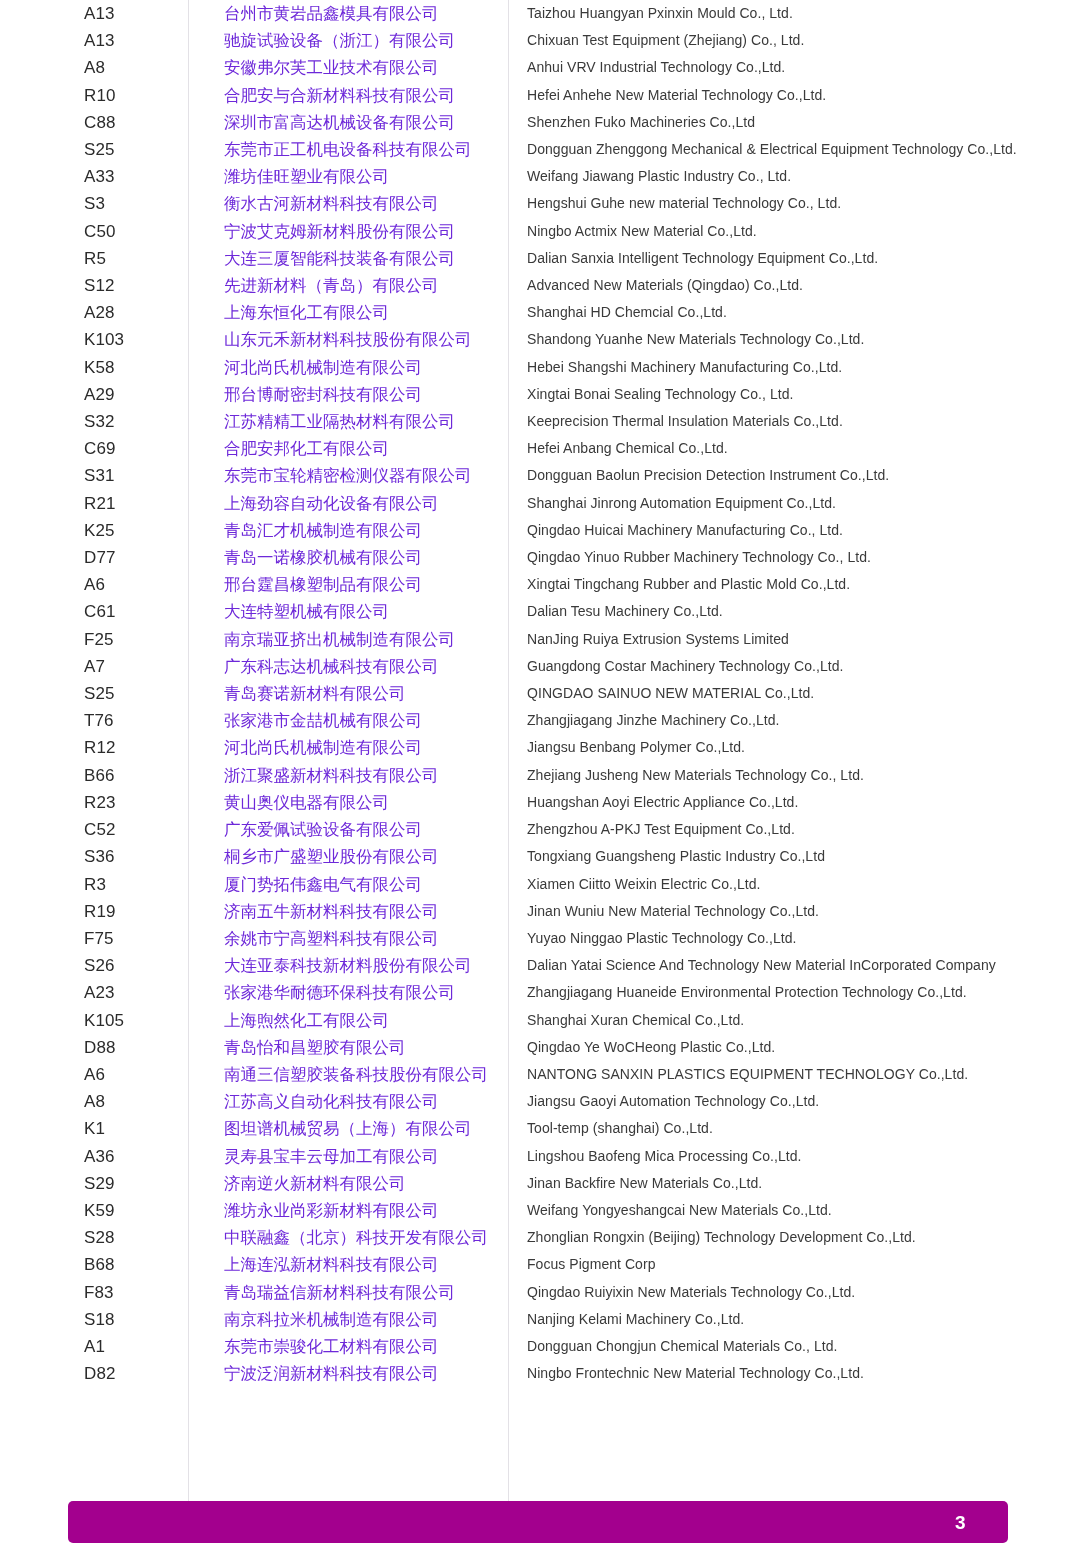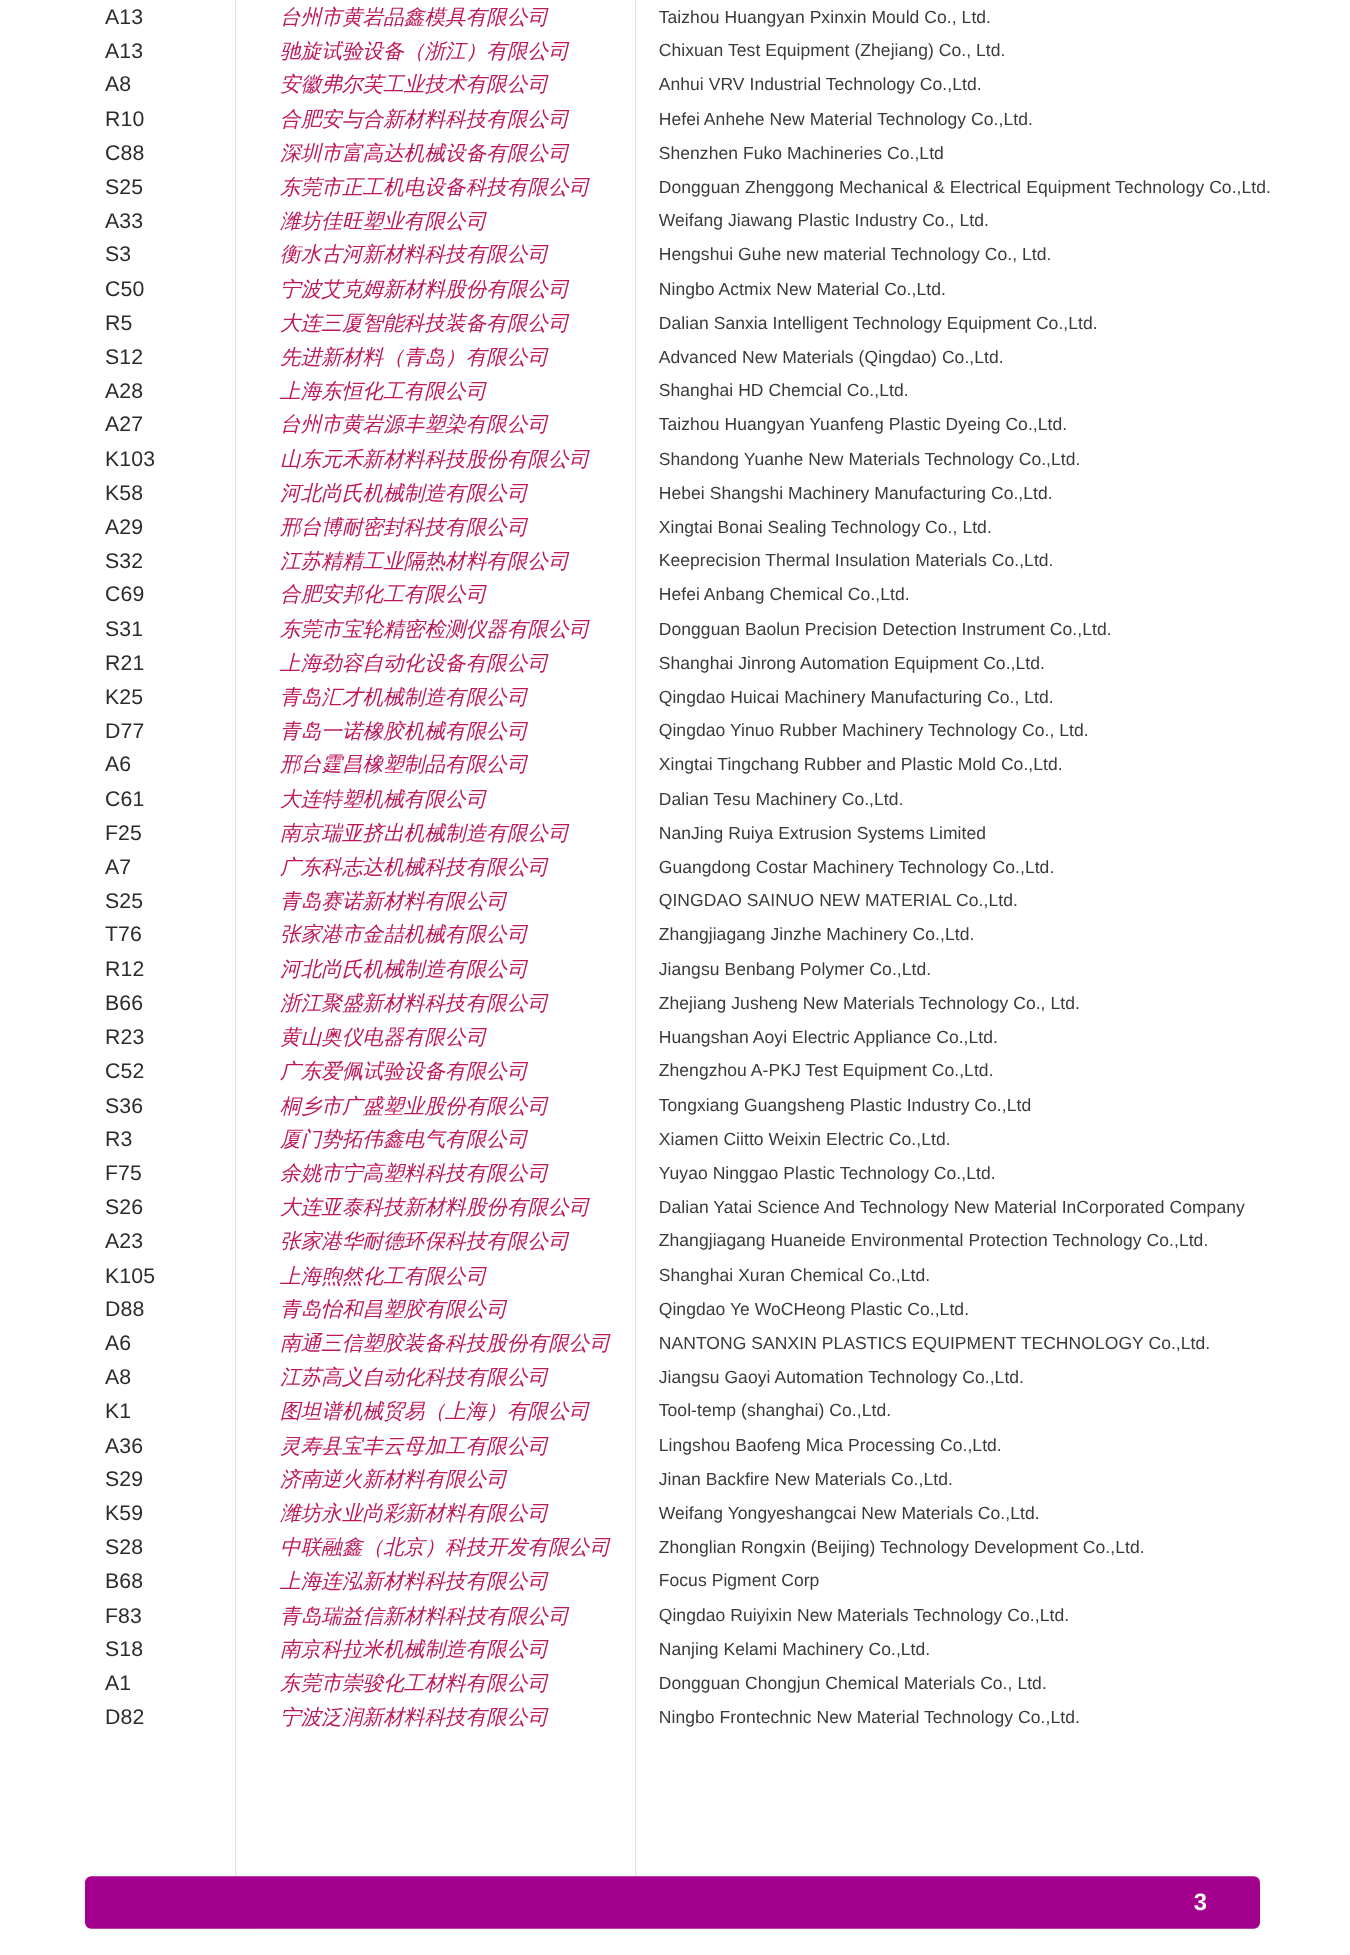--- a/index.html
+++ b/index.html
@@ -57,23 +57,22 @@
     box-sizing: border-box;
     font-size: 17px;
     letter-spacing: 0.1px;
     color: #2b2b2b;
   }
   .cell-cn {
     width: 320px;
     padding-left: 36px !important;
     box-sizing: border-box;
     font-size: 16.5px;
-    color: #be185d;
+    color: #6d28d9;
     font-family: "DejaVu Sans", "Liberation Sans", sans-serif;
-    font-style: italic;
   }
   .cell-en {
     width: 572px;
     padding-left: 19px !important;
     box-sizing: border-box;
     font-size: 14px;
     color: #3a3a3a;
     letter-spacing: 0.05px;
   }
 
@@ -164,25 +163,20 @@
           <td class="cell-booth">S12</td>
           <td class="cell-cn">先进新材料（青岛）有限公司</td>
           <td class="cell-en">Advanced New Materials (Qingdao) Co.,Ltd.</td>
         </tr>
         <tr>
           <td class="cell-booth">A28</td>
           <td class="cell-cn">上海东恒化工有限公司</td>
           <td class="cell-en">Shanghai HD Chemcial Co.,Ltd.</td>
         </tr>
         <tr>
-          <td class="cell-booth">A27</td>
-          <td class="cell-cn">台州市黄岩源丰塑染有限公司</td>
-          <td class="cell-en">Taizhou Huangyan Yuanfeng Plastic Dyeing Co.,Ltd.</td>
-        </tr>
-        <tr>
           <td class="cell-booth">K103</td>
           <td class="cell-cn">山东元禾新材料科技股份有限公司</td>
           <td class="cell-en">Shandong Yuanhe New Materials Technology Co.,Ltd.</td>
         </tr>
         <tr>
           <td class="cell-booth">K58</td>
           <td class="cell-cn">河北尚氏机械制造有限公司</td>
           <td class="cell-en">Hebei Shangshi Machinery Manufacturing Co.,Ltd.</td>
         </tr>
         <tr>
@@ -274,20 +268,25 @@
           <td class="cell-booth">S36</td>
           <td class="cell-cn">桐乡市广盛塑业股份有限公司</td>
           <td class="cell-en">Tongxiang Guangsheng Plastic Industry Co.,Ltd</td>
         </tr>
         <tr>
           <td class="cell-booth">R3</td>
           <td class="cell-cn">厦门势拓伟鑫电气有限公司</td>
           <td class="cell-en">Xiamen Ciitto Weixin Electric Co.,Ltd.</td>
         </tr>
         <tr>
+          <td class="cell-booth">R19</td>
+          <td class="cell-cn">济南五牛新材料科技有限公司</td>
+          <td class="cell-en">Jinan Wuniu New Material Technology Co.,Ltd.</td>
+        </tr>
+        <tr>
           <td class="cell-booth">F75</td>
           <td class="cell-cn">余姚市宁高塑料科技有限公司</td>
           <td class="cell-en">Yuyao Ninggao Plastic Technology Co.,Ltd.</td>
         </tr>
         <tr>
           <td class="cell-booth">S26</td>
           <td class="cell-cn">大连亚泰科技新材料股份有限公司</td>
           <td class="cell-en">Dalian Yatai Science And Technology New Material InCorporated Company</td>
         </tr>
         <tr>

